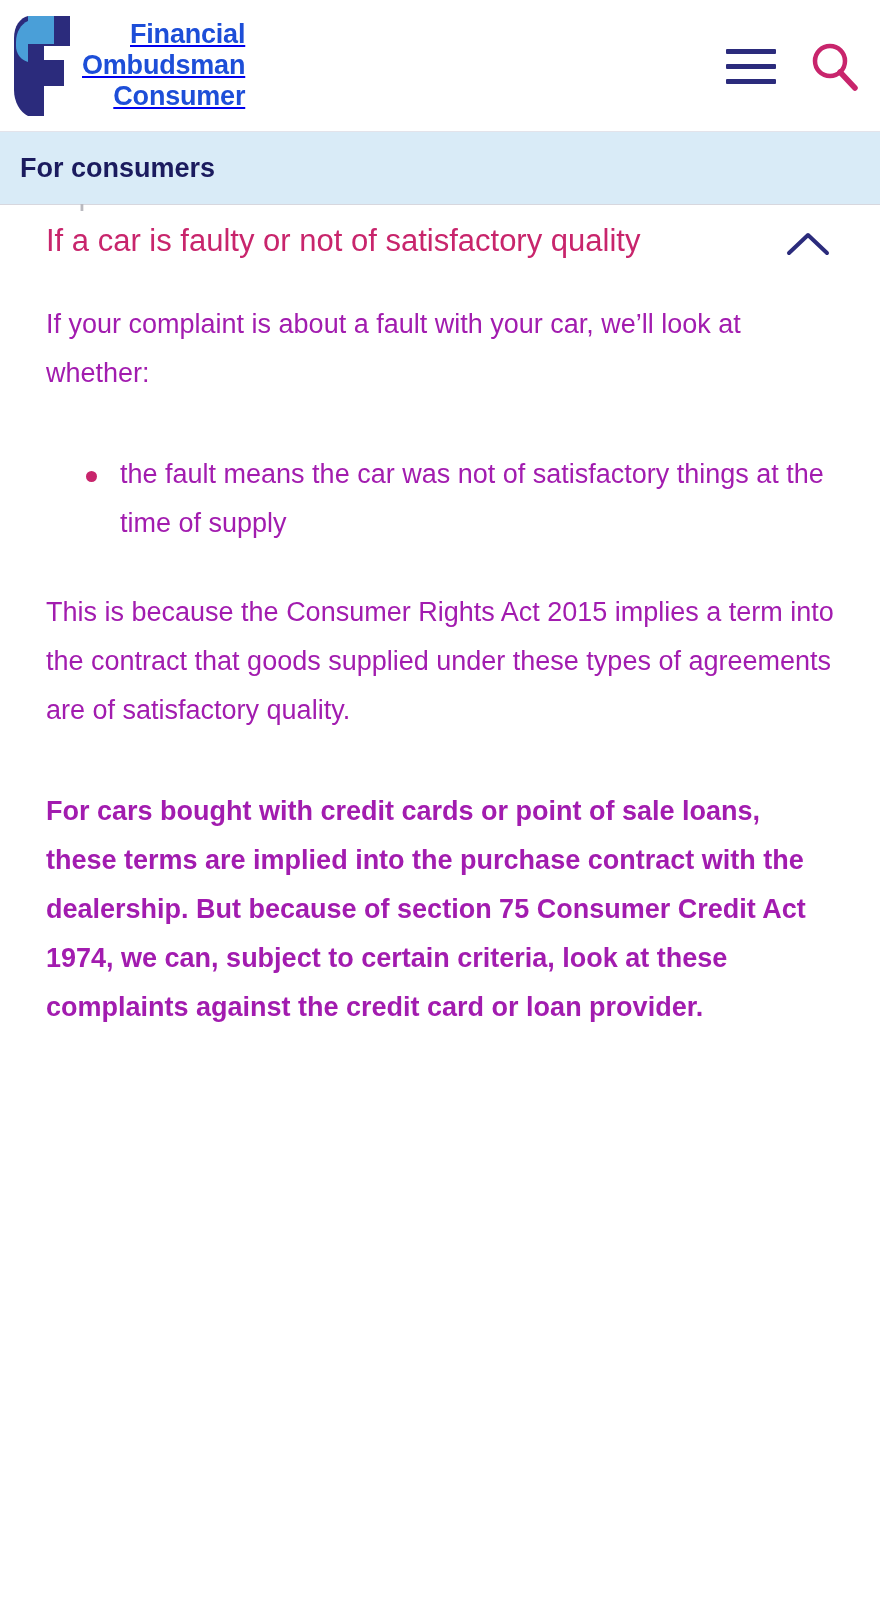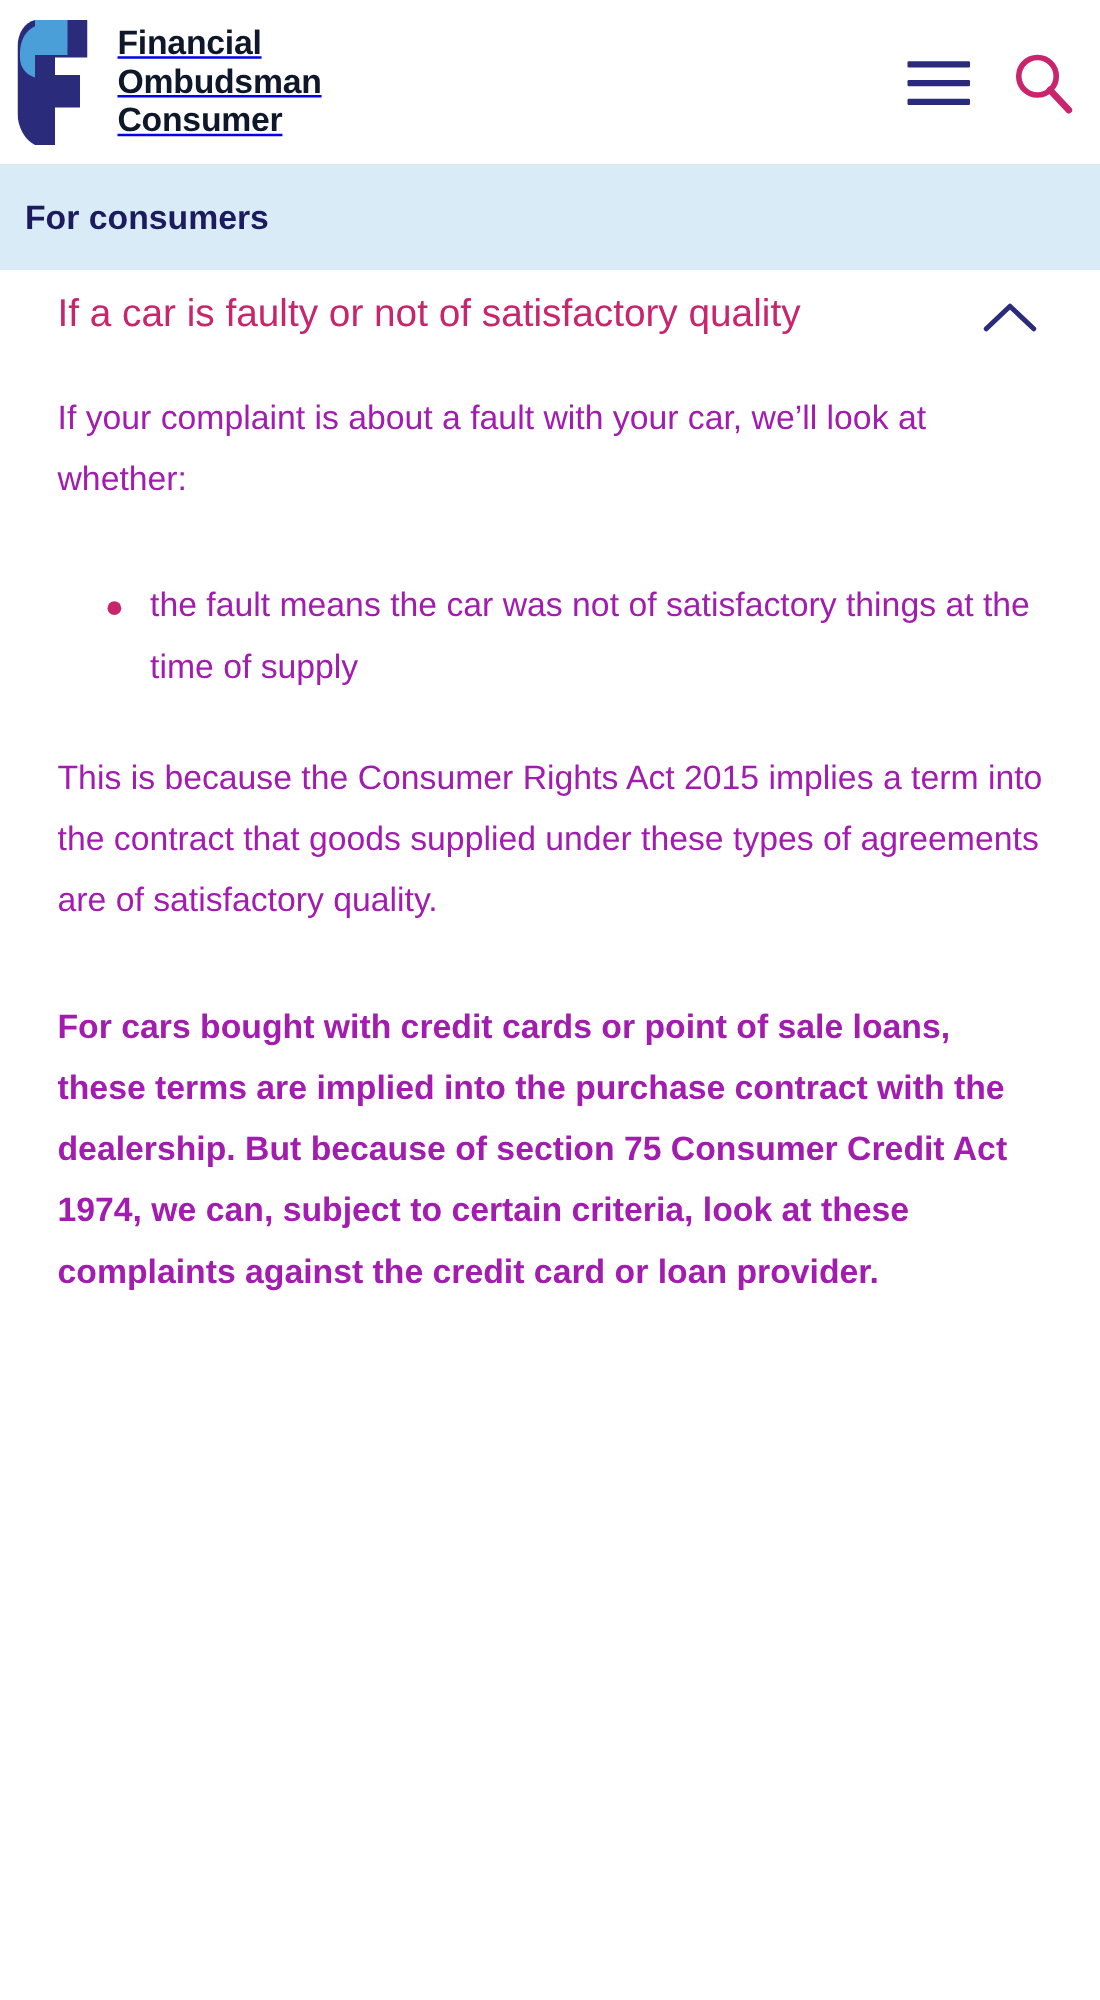--- a/index.html
+++ b/index.html
@@ -41,26 +41,27 @@
 
   .logo-mark {
     position: relative;
     width: 56px;
     height: 100px;
     flex: none;
   }
   .logo-mark svg { display: block; }
 
   .logo-text {
-    margin-left: 24px;
-    color: #0f172a;
+    margin-left: 12px;
+    color: #1d4ed8;
     font-weight: bold;
     font-size: 27px;
     line-height: 31px;
     letter-spacing: -0.2px;
+    text-align: right;
   }
 
   .header-actions {
     position: absolute;
     right: 0; top: 0;
     height: 132px;
     display: flex;
     align-items: center;
   }
 
@@ -89,21 +90,21 @@
     align-items: center;
     justify-content: center;
     cursor: pointer;
   }
 
   
   .consumer-bar {
     position: absolute;
     top: 132px; left: 0;
     width: 880px;
-    height: 84px;
+    height: 72px;
     background: #d9ebf7;
     z-index: 25;
     display: flex;
     align-items: center;
   }
   .consumer-bar .label {
     margin-left: 20px;
     color: #1b1b5e;
     font-weight: bold;
     font-size: 27px;
@@ -125,21 +126,21 @@
   .accordion {
     position: absolute;
     top: 204px; left: 0;
     width: 880px;
     border-top: 1px solid #d7d7de;
     z-index: 10;
   }
 
   .accordion-item {
     position: relative;
-    padding: 22px 46px 0 46px;
+    padding: 12px 46px 0 46px;
   }
 
   .accordion-header {
     display: flex;
     align-items: flex-start;
     justify-content: space-between;
     cursor: pointer;
     padding-right: 4px;
   }
 

